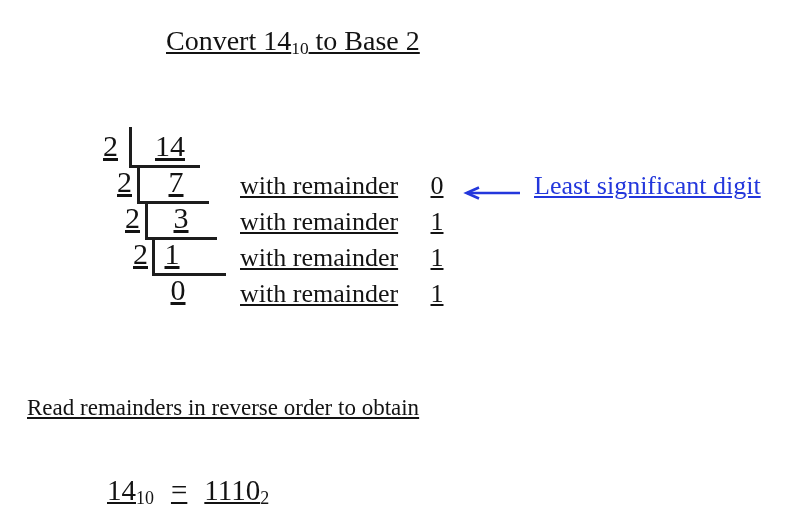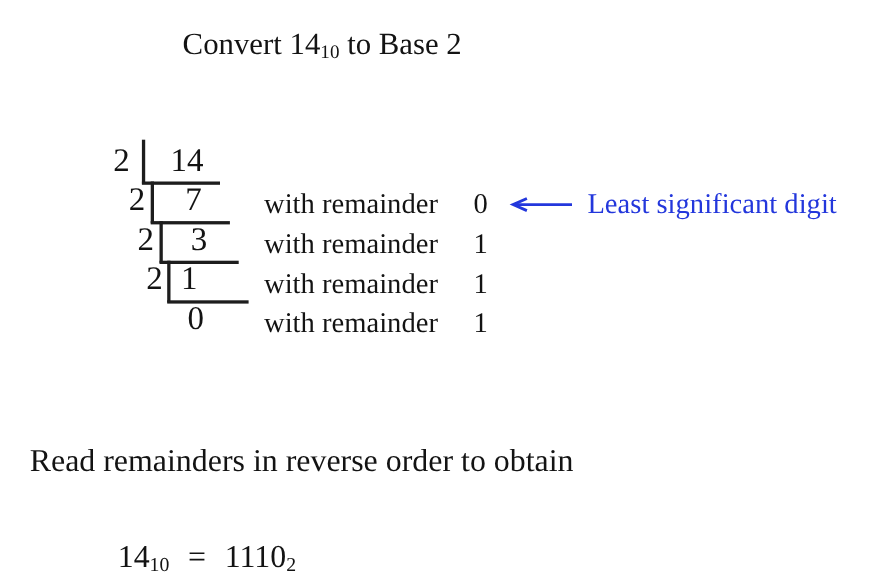--- a/index.html
+++ b/index.html
@@ -7,21 +7,21 @@
   html, body { background: #ffffff; }
   .canvas {
     position: relative;
     width: 800px;
     height: 530px;
     background: #ffffff;
     overflow: hidden;
     font-family: "Liberation Serif", "DejaVu Serif", serif;
     color: var(--ink);
   }
-  .abs { position: absolute; }
+  .abs { position: absolute; text-decoration: underline; }
 
   .title {
     left: 166px; top: 24px;
     font-size: 28px; line-height: 34px;
     font-weight: 500;
     white-space: nowrap;
   }
   sub.sb {
     font-size: 0.62em;
     vertical-align: -0.24em;
@@ -59,38 +59,38 @@
   .remlabel { left: 240px; text-align: center; }
   .remdigit { left: 424px; width: 26px; text-align: center; }
   .ry1 { top: 171px; }
   .ry2 { top: 207px; }
   .ry3 { top: 243px; }
   .ry4 { top: 279px; }
 
   
   .annot {
     left: 460px;
-    display: flex; align-items: center;
+    display: flex; align-items: flex-end;
     height: 30px;
     color: var(--accent);
     white-space: nowrap;
   }
   .a1 { top: 171px; }
   .a2 { top: 279px; }
   .annot svg { display: block; flex: 0 0 auto; }
   .annot svg path { stroke: var(--accent); stroke-width: 2.6; fill: none; }
   .annot-label { margin-left: 12px; font-size: 26px; line-height: 30px; }
 
   .footer-line {
-    left: 27px; top: 401px;
-    font-size: 29px; line-height: 36px;
+    left: 27px; top: 390px;
+    font-size: 23px; line-height: 36px;
     white-space: nowrap;
   }
   .equation {
-    left: 107px; top: 488px;
+    left: 107px; top: 472px;
     font-size: 29px; line-height: 36px;
     white-space: nowrap;
   }
   .equation .eq-op { margin: 0 17px; }
 </style>
 </head>
 <body>
 
 <div class="canvas">
 

